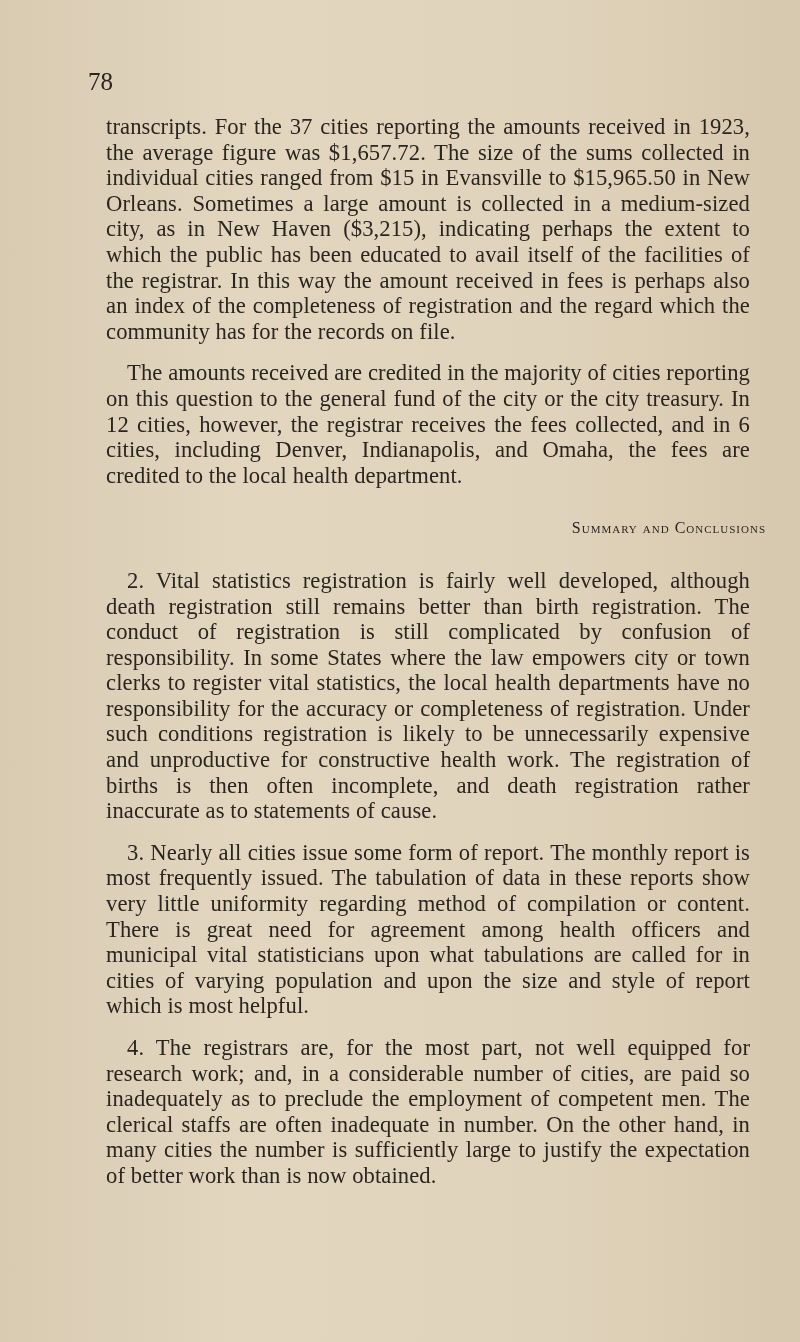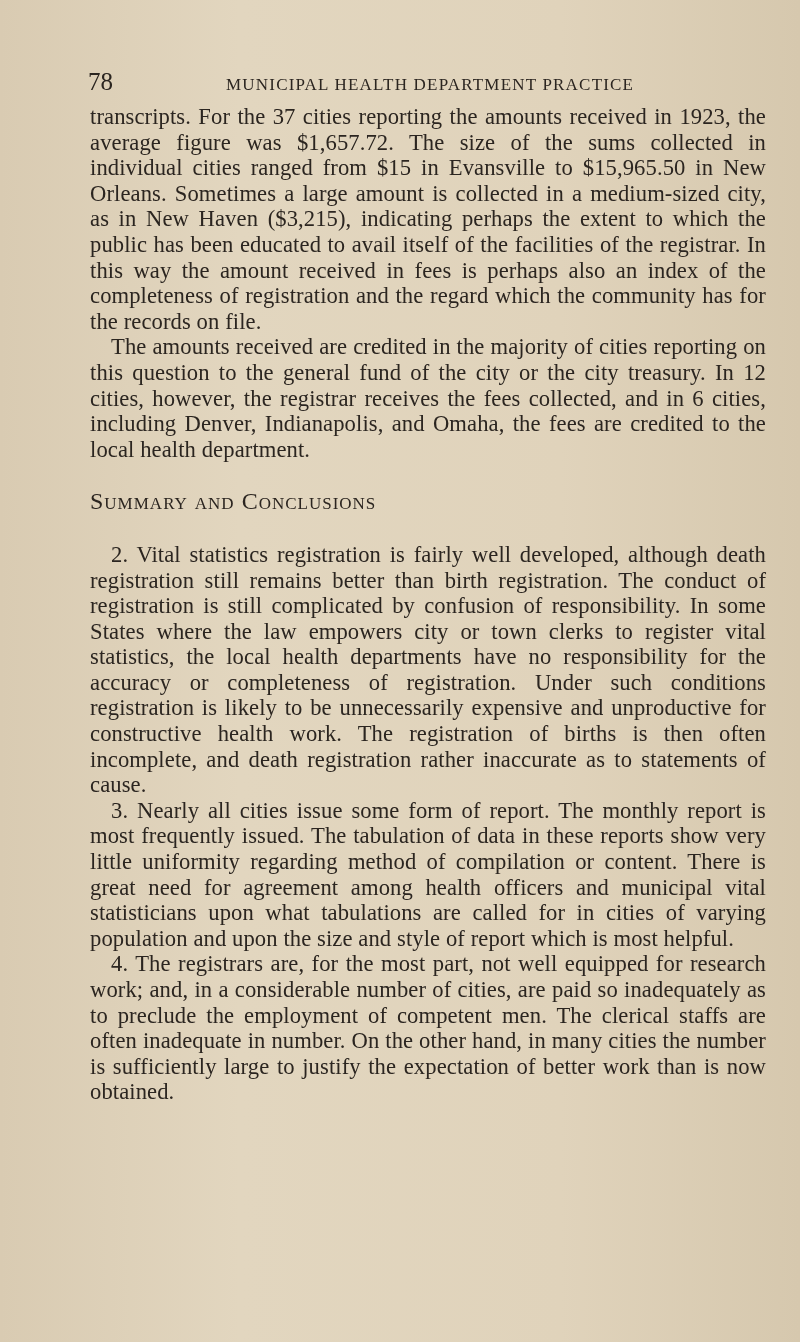--- a/index.html
+++ b/index.html
@@ -42,42 +42,41 @@
   }
   .body-text {
     font-family: "Liberation Serif", serif;
     font-size: 22.6px;
     line-height: 25.6px;
     text-align: justify;
     margin: 0;
     letter-spacing: 0.1px;
   }
   .para {
-    margin: 0;
+    margin: 16px;
     text-align: justify;
   }
   .indent {
     text-indent: 21px;
   }
   .section-heading {
     font-family: "Liberation Serif", serif;
-    text-align: left;
-    font-size: 24px;
+    text-align: right;
+    font-size: 16px;
     font-variant: small-caps;
     letter-spacing: 1px;
     margin: 27px 0 27px 0;
   }
 </style>
 </head>
 <body>
 
 <div class="page">
   <div class="running-head">
     <span class="page-number">78</span>
-    <span class="running-title">MUNICIPAL HEALTH DEPARTMENT PRACTICE</span>
   </div>
 
   <div class="body-text">
     <p class="para">transcripts. For the 37 cities reporting the amounts received in 1923, the average figure was $1,657.72. The size of the sums collected in individual cities ranged from $15 in Evansville to $15,965.50 in New Orleans. Sometimes a large amount is collected in a medium-sized city, as in New Haven ($3,215), indicating perhaps the extent to which the public has been educated to avail itself of the facilities of the registrar. In this way the amount received in fees is perhaps also an index of the completeness of registration and the regard which the community has for the records on file.</p>
     <p class="para indent">The amounts received are credited in the majority of cities reporting on this question to the general fund of the city or the city treasury. In 12 cities, however, the registrar receives the fees collected, and in 6 cities, including Denver, Indianapolis, and Omaha, the fees are credited to the local health department.</p>
 
     <div class="section-heading">Summary and Conclusions</div>
 
     <p class="para indent">2. Vital statistics registration is fairly well developed, although death registration still remains better than birth registration. The conduct of registration is still complicated by confusion of responsibility. In some States where the law empowers city or town clerks to register vital statistics, the local health departments have no responsibility for the accuracy or completeness of registration. Under such conditions registration is likely to be unnecessarily expensive and unproductive for constructive health work. The registration of births is then often incomplete, and death registration rather inaccurate as to statements of cause.</p>
     <p class="para indent">3. Nearly all cities issue some form of report. The monthly report is most frequently issued. The tabulation of data in these reports show very little uniformity regarding method of compilation or content. There is great need for agreement among health officers and municipal vital statisticians upon what tabulations are called for in cities of varying population and upon the size and style of report which is most helpful.</p>

